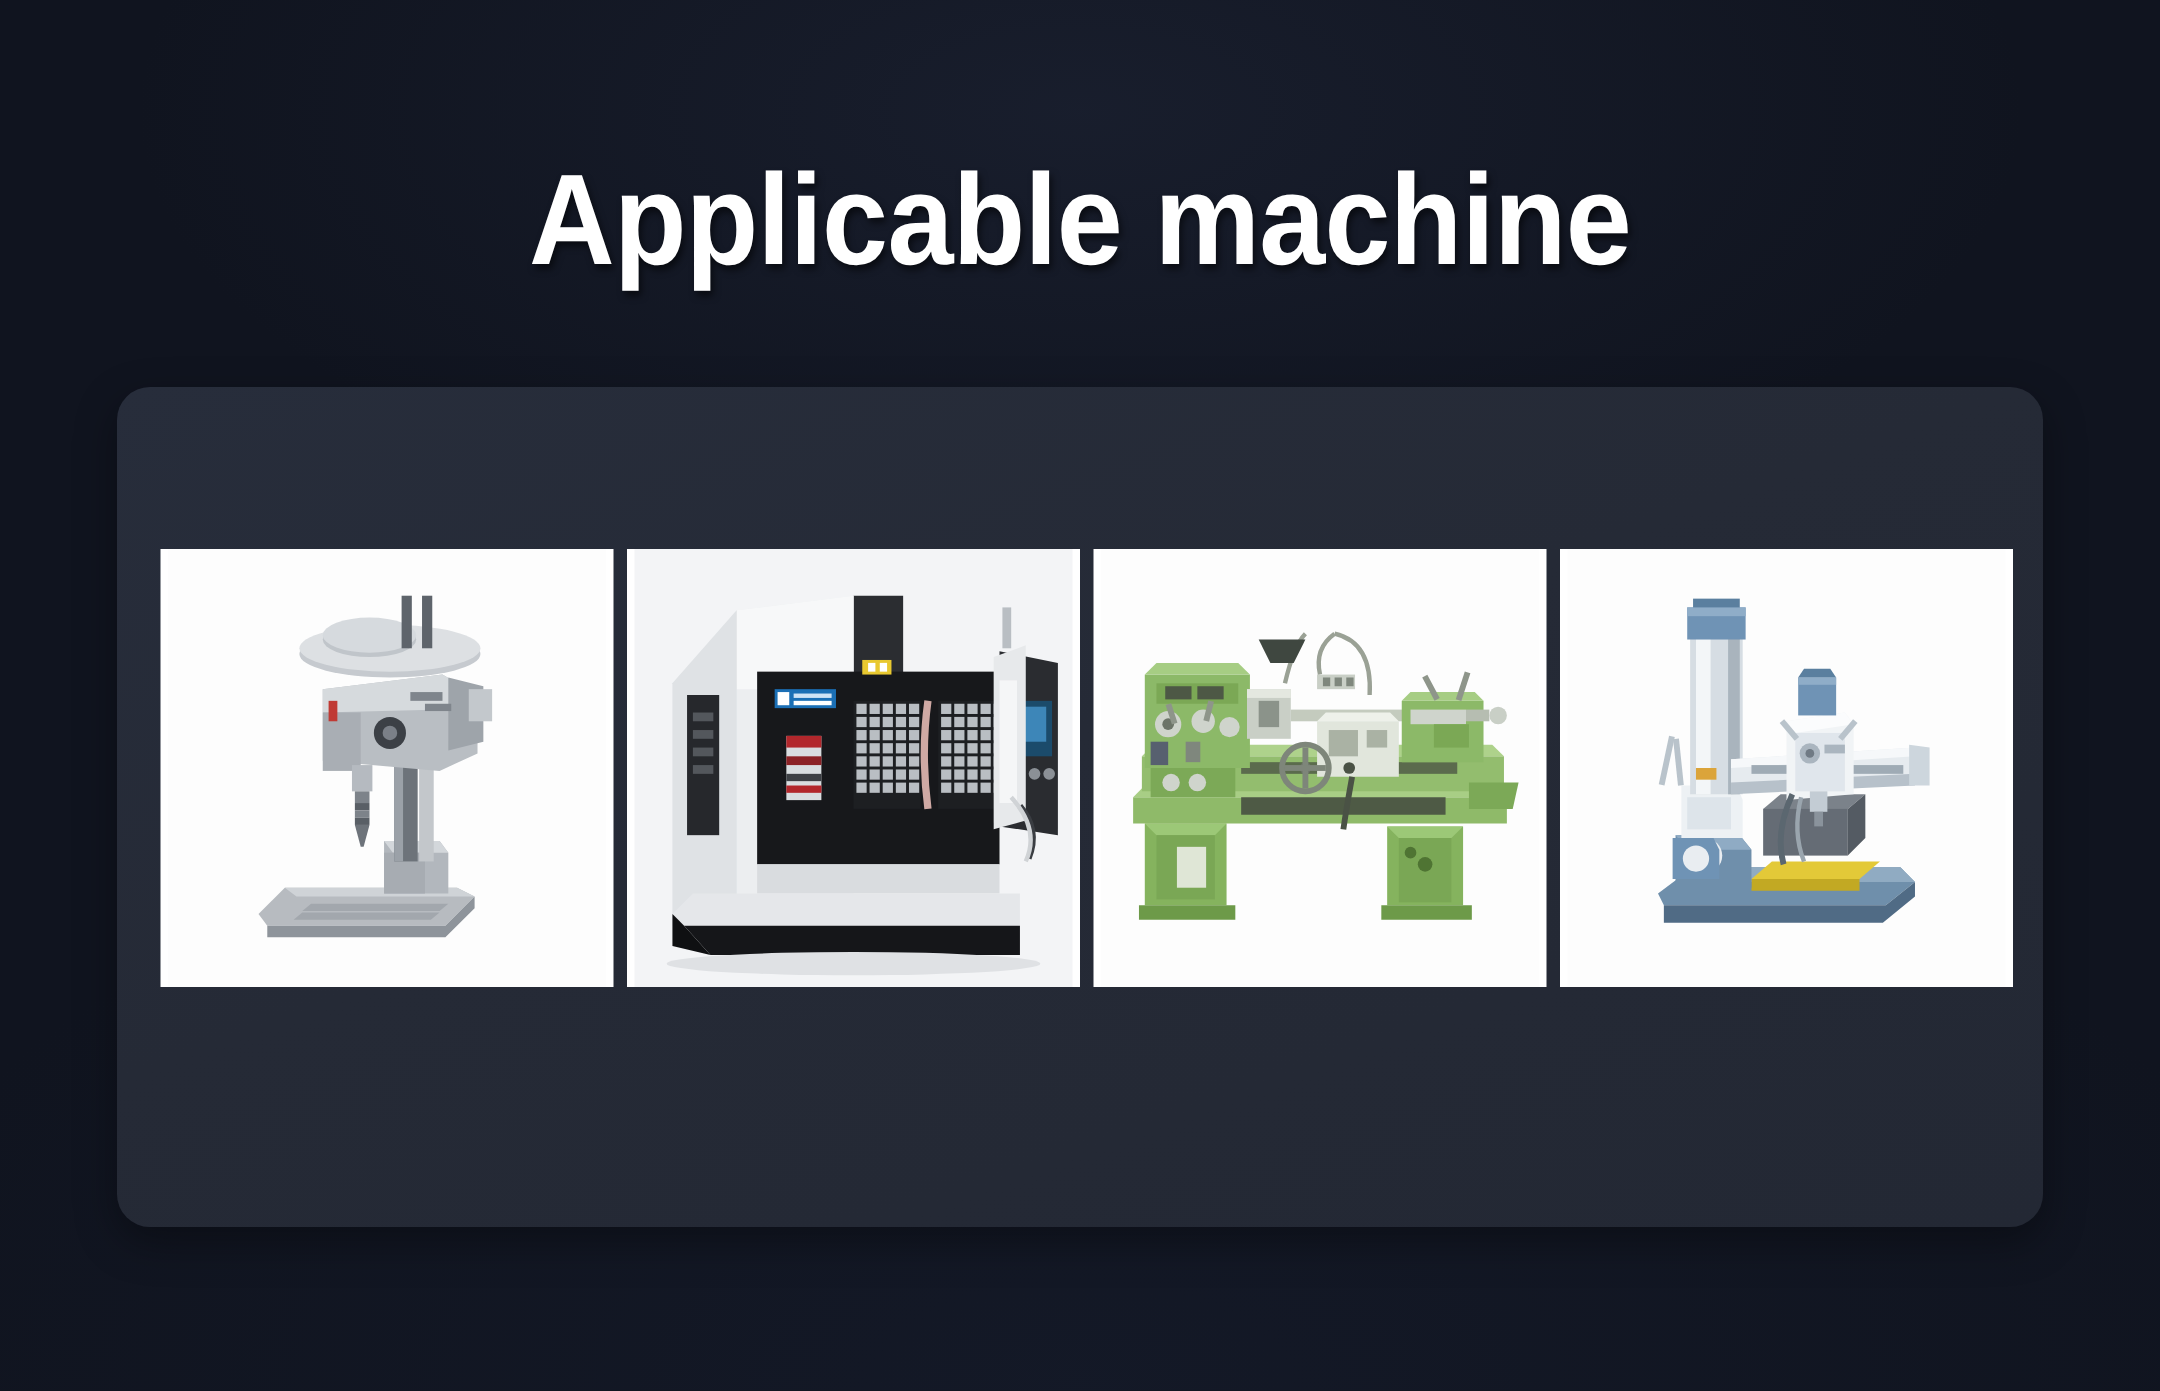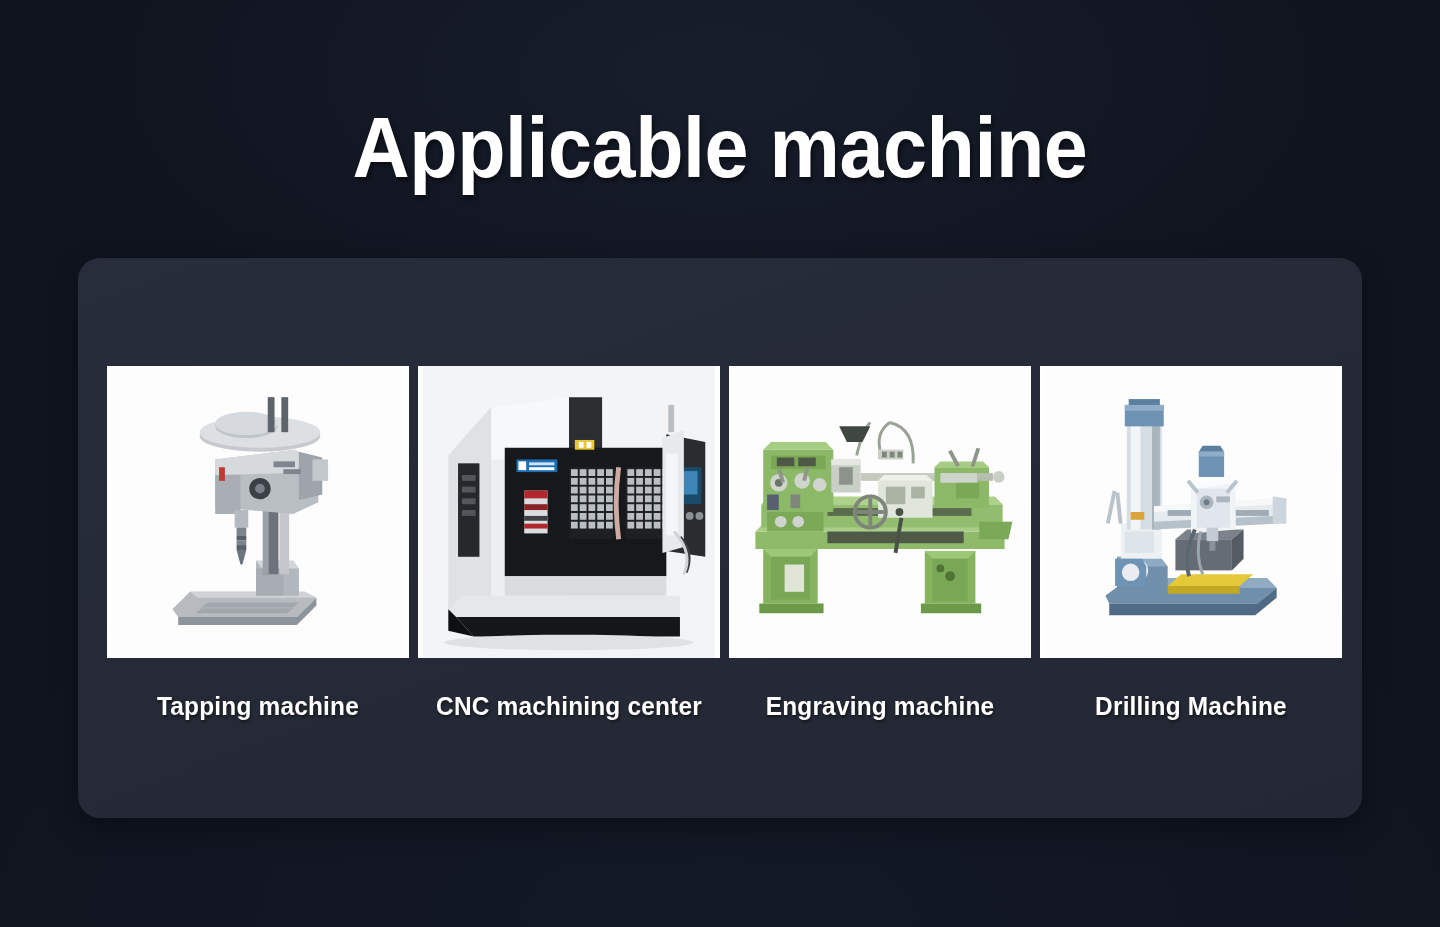--- a/index.html
+++ b/index.html
@@ -457,20 +457,14 @@
         <path d="M154,168 q-12,26 -6,48" stroke="#5b6770" stroke-width="4" fill="none"></path>
         <path d="M160,170 q-6,24 2,44" stroke="#9aa5ae" stroke-width="3" fill="none"></path>
 
         <polygon points="72,198 100,198 104,206 104,226 72,226" fill="#6f93b5"></polygon>
         <circle cx="88" cy="212" r="9" fill="#e9edf1"></circle>
       </svg>
     </div>
 
   </div>
 
-  <div class="captions">
-    <div class="caption">Tapping machine</div>
-    <div class="caption">CNC machining center</div>
-    <div class="caption">Engraving machine</div>
-    <div class="caption">Drilling Machine</div>
-  </div>
 
 </div>
 
 </body></html>

